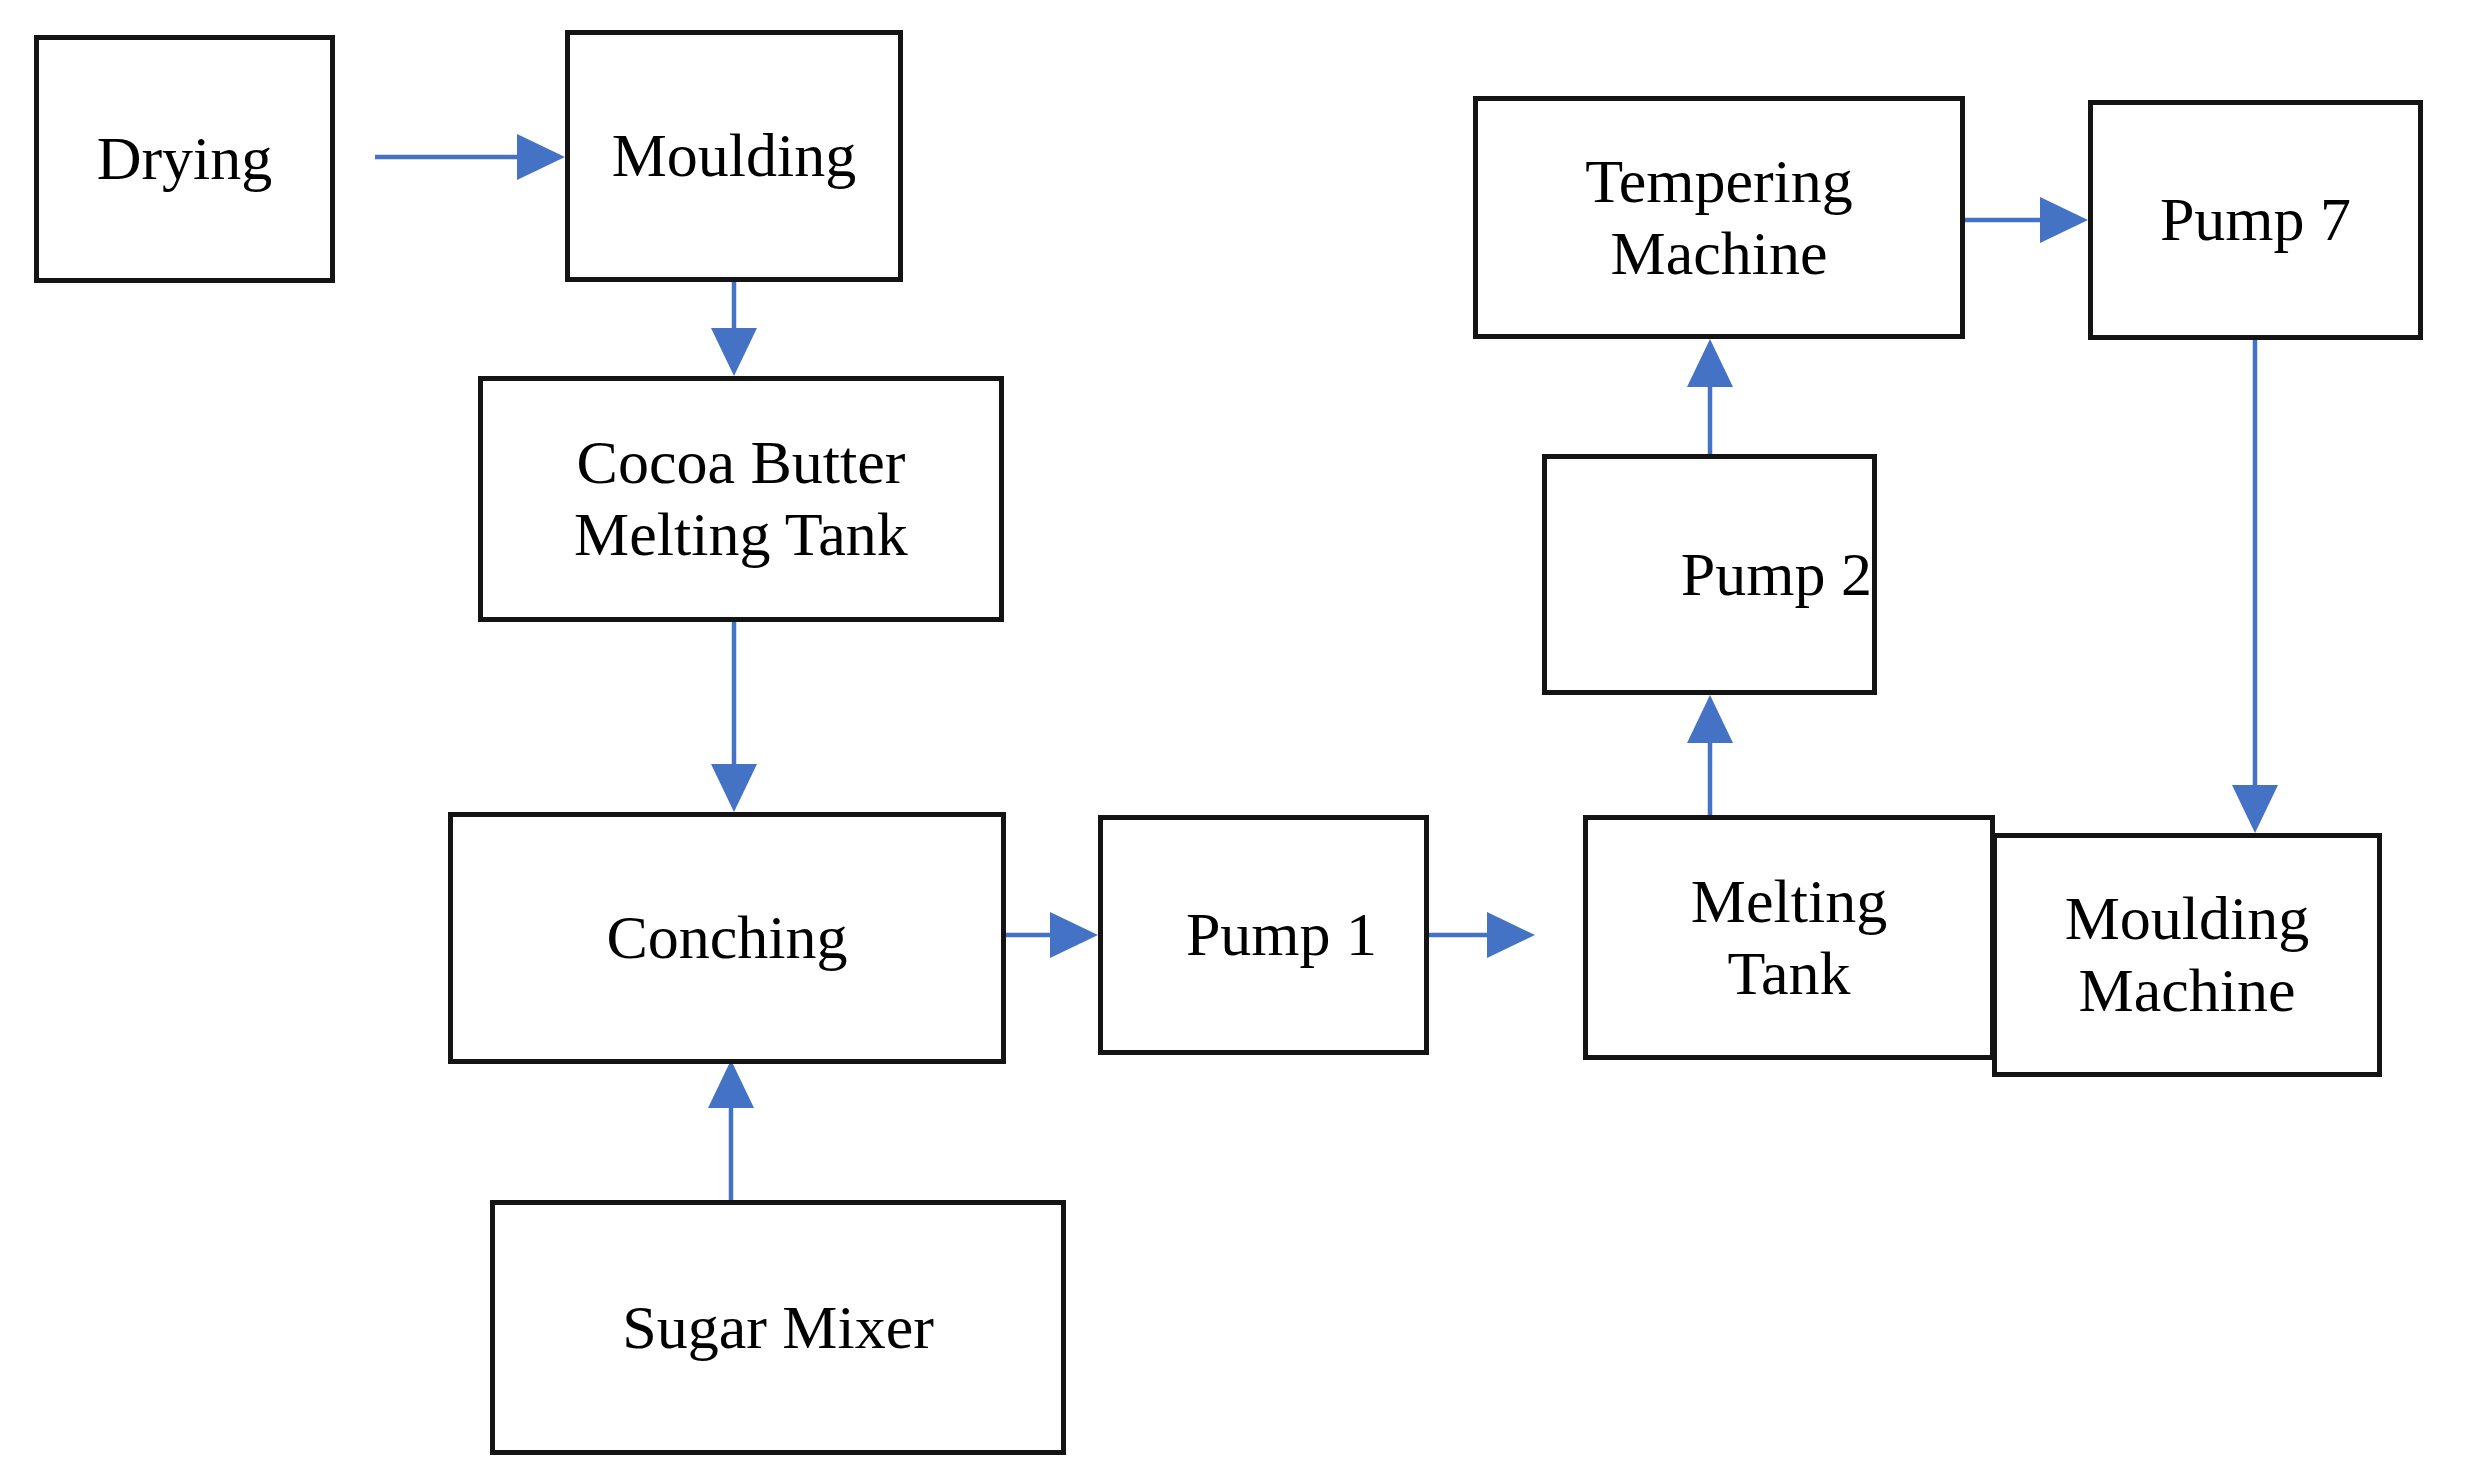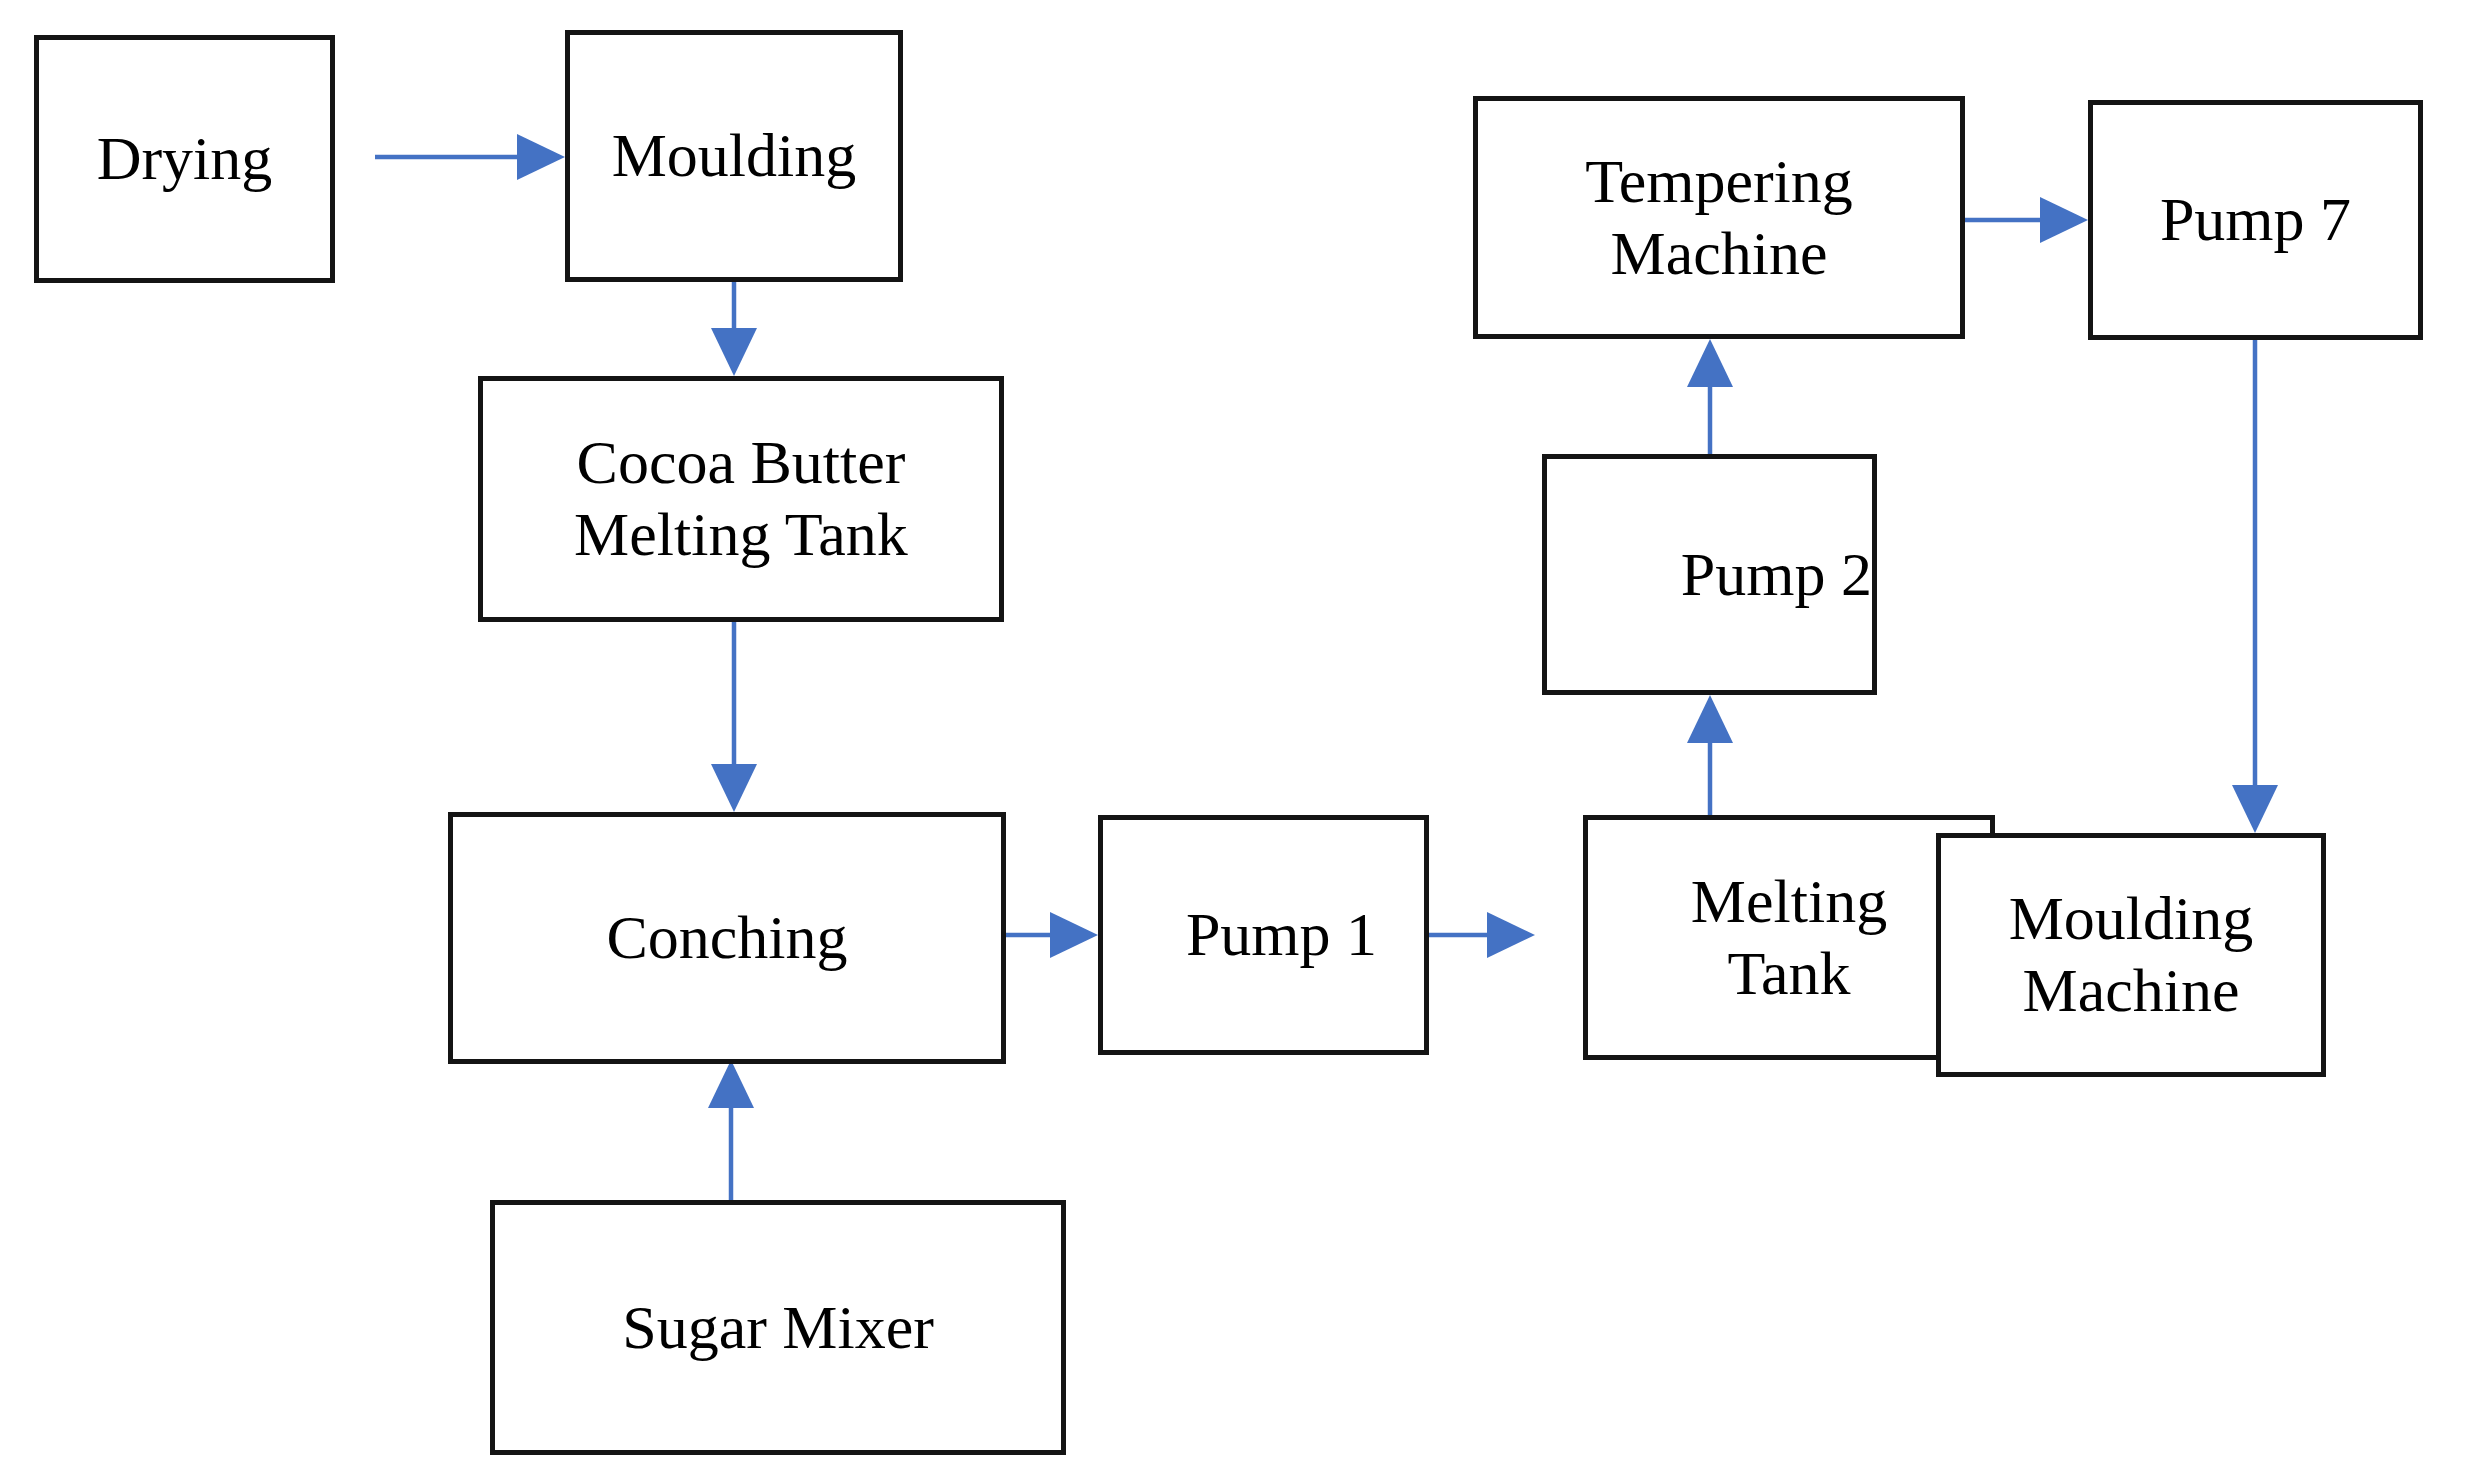--- a/index.html
+++ b/index.html
@@ -39,21 +39,21 @@
   .n-drying    { left: 34px;   top: 35px;   width: 301px; height: 248px; justify-content: center; }
   .n-roaster   { left: 565px;  top: 30px;   width: 338px; height: 252px; }
   .n-cbmt      { left: 478px;  top: 376px;  width: 526px; height: 246px; }
   .n-conching  { left: 448px;  top: 812px;  width: 558px; height: 252px; }
   .n-sugar     { left: 490px;  top: 1200px; width: 576px; height: 255px; }
   .n-pump1     { left: 1098px; top: 815px;  width: 331px; height: 240px; padding-left: 36px; }
   .n-melting   { left: 1535px; top: 815px;  width: 412px; height: 245px; margin-left: 48px; }
   .n-pump2     { left: 1542px; top: 454px;  width: 335px; height: 241px; justify-content: flex-end; }
   .n-tempering { left: 1473px; top: 96px;   width: 492px; height: 243px; }
   .n-pump3     { left: 2088px; top: 100px;  width: 335px; height: 240px; }
-  .n-moulding  { left: 1936px; top: 833px;  width: 390px; height: 244px; align-items: center; }
+  .n-moulding  { left: 1992px; top: 833px;  width: 390px; height: 244px; align-items: center; }
 
   
   .n-cbmt .label      { max-width: 430px; }
   .n-melting .label   { max-width: 240px; }
   .n-tempering .label { max-width: 360px; }
   .n-moulding .label  { max-width: 370px; }
 
   .arrows {
     position: absolute;
     left: 0; top: 0;

